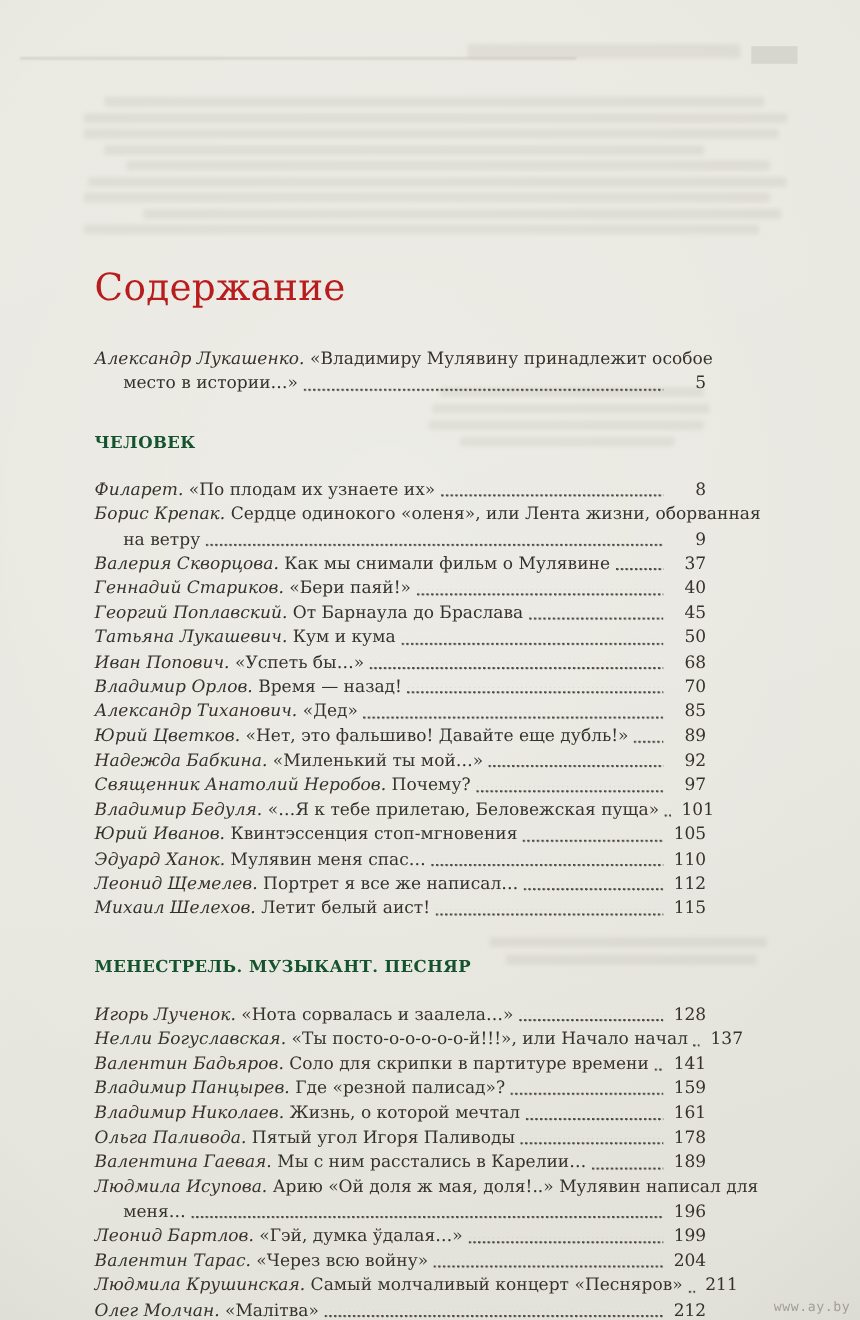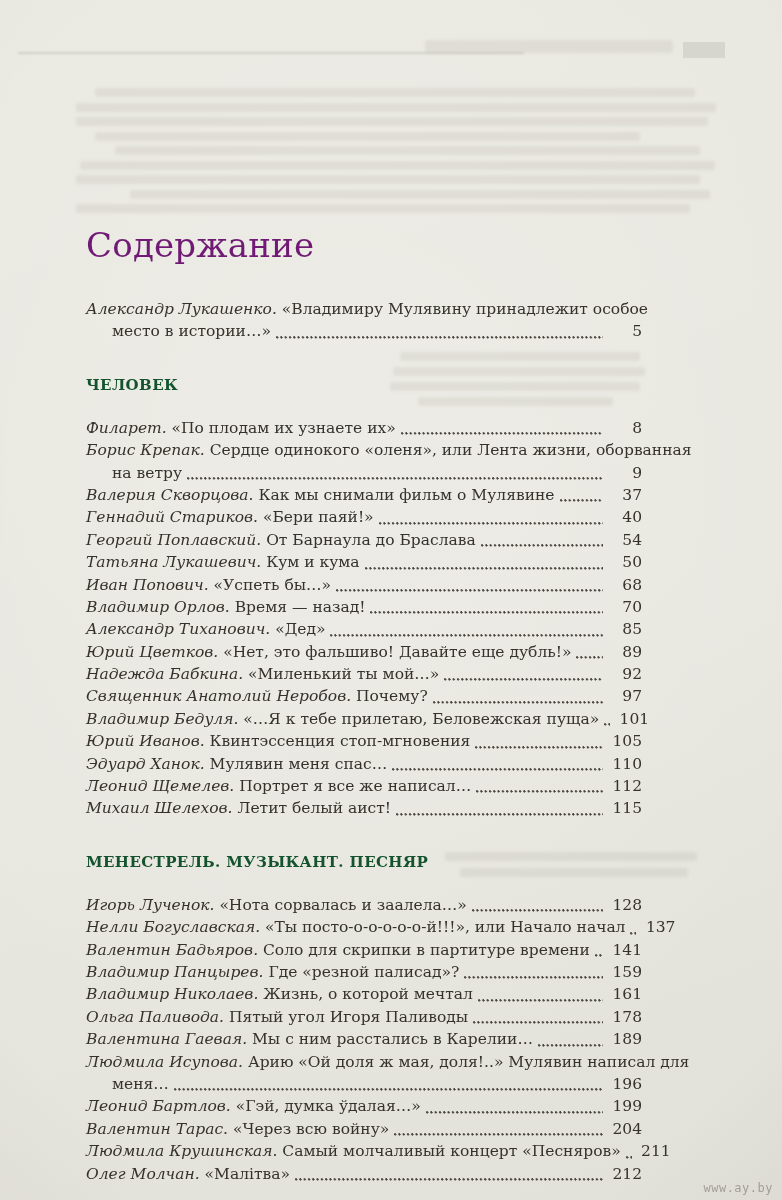--- a/index.html
+++ b/index.html
@@ -23,22 +23,22 @@
   .page-col {
     position: absolute;
     left: 86px; top: 226px;
     width: 556px;
   }
   .doc-title {
     font-size: 34px;
     line-height: 38px;
     font-weight: 500;
     letter-spacing: 0.2px;
-    color: #701a75;
-    margin: 0 0 34px 0;
+    color: #b91c1c;
+    margin: 17px 0 34px 0;
   }
   .section-heading {
     font-size: 15px;
     font-weight: bold;
     letter-spacing: 0.4px;
     line-height: 20px;
     margin: 32px 0 22px 0;
     color: #14532d;
   }
   .entry-list { }
@@ -178,21 +178,21 @@
           <span class="pagenum">37</span>
         </div>
         <div class="toc-row">
           <span class="entry-text"><i class="author">Геннадий Стариков. </i><span class="etitle">«Бери паяй!»</span></span>
           <span class="leader"></span>
           <span class="pagenum">40</span>
         </div>
         <div class="toc-row">
           <span class="entry-text"><i class="author">Георгий Поплавский. </i><span class="etitle">От Барнаула до Браслава</span></span>
           <span class="leader"></span>
-          <span class="pagenum">54</span>
+          <span class="pagenum">45</span>
         </div>
         <div class="toc-row">
           <span class="entry-text"><i class="author">Татьяна Лукашевич. </i><span class="etitle">Кум и кума</span></span>
           <span class="leader"></span>
           <span class="pagenum">50</span>
         </div>
         <div class="toc-row">
           <span class="entry-text"><i class="author">Иван Попович. </i><span class="etitle">«Успеть бы…»</span></span>
           <span class="leader"></span>
           <span class="pagenum">68</span>

